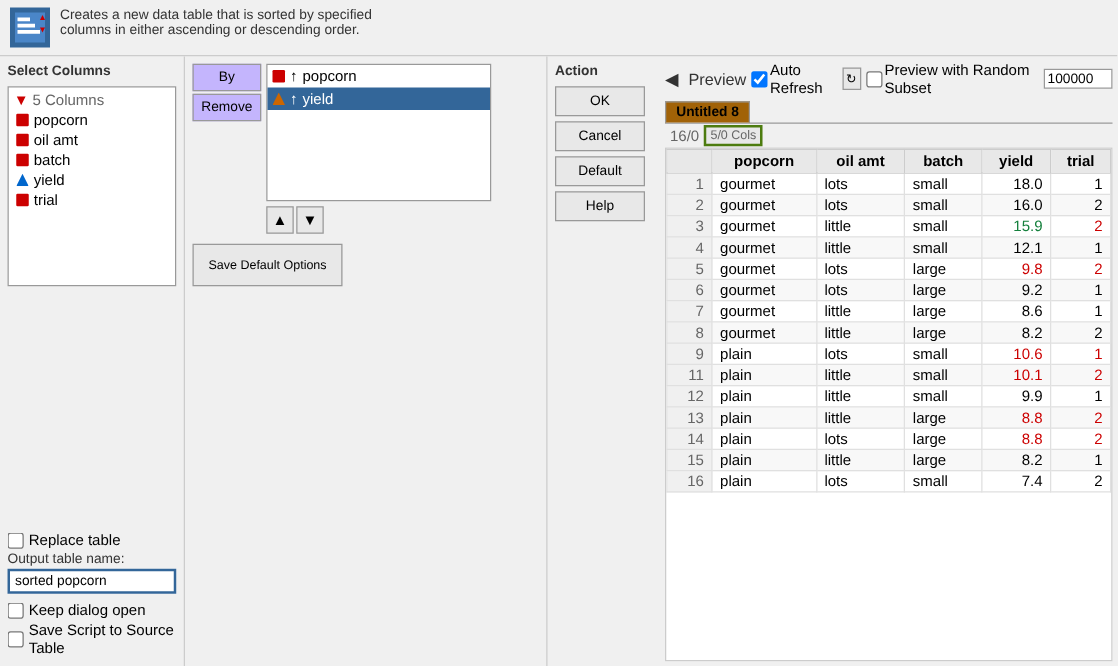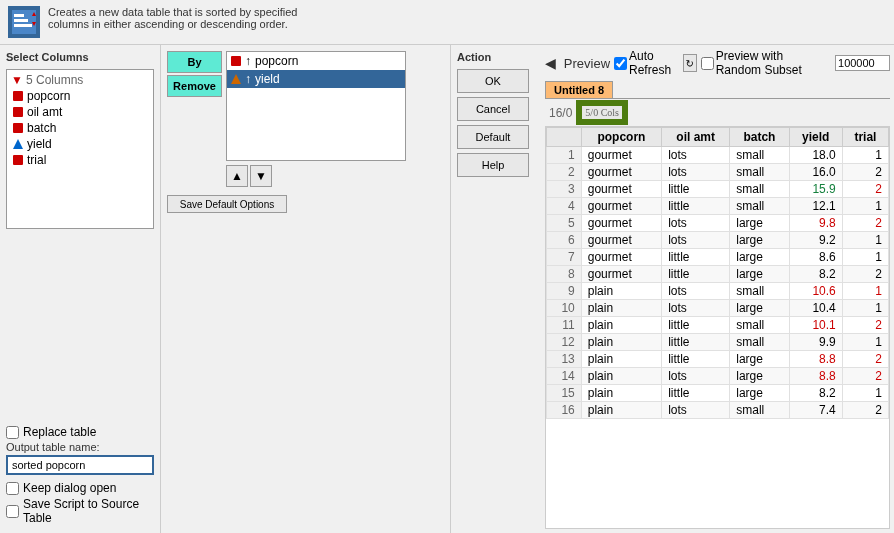--- a/index.html
+++ b/index.html
@@ -2,66 +2,66 @@
 <html><head>
   <meta charset="utf-8">
   <style>
     * { box-sizing: border-box; margin: 0; padding: 0; font-family: Arial, sans-serif; font-size: 12px; }
     body { background: #f0f0f0; width: 894px; height: 533px; overflow: hidden; }
     .main-container { display: flex; flex-direction: column; height: 100%; }
     .header-bar { background: #f0f0f0; padding: 6px 8px; display: flex; align-items: flex-start; gap: 8px; border-bottom: 1px solid #ccc; }
     .header-icon { width: 32px; height: 32px; background: #336699; display: flex; align-items: center; justify-content: center; color: white; font-size: 10px; flex-shrink: 0; }
     .header-text { font-size: 11px; color: #333; max-width: 280px; }
     .content-area { display: flex; flex: 1; overflow: hidden; }
-    .left-panel { width: 161px; padding: 6px; border-right: 1px solid #ccc; display: flex; flex-direction: column; gap: 4px; }
+    .left-panel { width: 148px; padding: 6px; border-right: 1px solid #ccc; display: flex; flex-direction: column; gap: 4px; }
     .section-label { font-size: 11px; font-weight: bold; color: #333; margin-bottom: 2px; }
     .columns-box { border: 1px solid #999; background: white; padding: 2px; min-height: 160px; }
     .col-header { font-size: 11px; color: #666; padding: 1px 2px; }
     .col-item { display: flex; align-items: center; gap: 4px; padding: 1px 4px; cursor: pointer; font-size: 11px; }
     .col-icon-red { width: 10px; height: 10px; background: #cc0000; display: inline-block; border-radius: 1px; }
     .col-icon-blue { width: 10px; height: 10px; background: #0066cc; display: inline-block; clip-path: polygon(50% 0%, 0% 100%, 100% 100%); }
     .spacer { flex: 1; }
     .bottom-options { margin-top: 4px; }
     .checkbox-row { display: flex; align-items: center; gap: 4px; font-size: 11px; margin-bottom: 2px; }
     .output-label { font-size: 11px; color: #333; margin-bottom: 2px; }
     .output-input { width: 100%; border: 2px solid #336699; padding: 2px 4px; font-size: 11px; background: white; }
     .middle-panel { width: 290px; padding: 6px; border-right: 1px solid #ccc; display: flex; flex-direction: column; gap: 4px; }
     .sort-area { display: flex; gap: 4px; align-items: flex-start; }
     .sort-buttons { display: flex; flex-direction: column; gap: 2px; }
-    .sort-btn { width: 55px; height: 22px; background: #5eead4; border: 1px solid #999; cursor: pointer; font-size: 11px; display: flex; align-items: center; justify-content: center; font-weight: bold; }
+    .sort-btn { width: 55px; height: 22px; background: #c4b5fd; border: 1px solid #999; cursor: pointer; font-size: 11px; display: flex; align-items: center; justify-content: center; }
     .sort-list-area { flex: 1; }
     .sort-list { border: 1px solid #999; background: white; min-height: 110px; width: 180px; }
     .sort-list-item { padding: 2px 4px; font-size: 11px; display: flex; align-items: center; gap: 4px; }
     .sort-list-item.selected { background: #336699; color: white; }
     .arrow-buttons { display: flex; gap: 2px; margin-top: 4px; }
     .arrow-btn { width: 22px; height: 22px; background: #e8e8e8; border: 1px solid #999; cursor: pointer; display: flex; align-items: center; justify-content: center; font-size: 12px; }
     .action-panel { width: 90px; padding: 6px; display: flex; flex-direction: column; gap: 4px; }
     .action-label { font-size: 11px; font-weight: bold; color: #333; margin-bottom: 2px; }
     .action-btn { width: 72px; height: 24px; background: #e8e8e8; border: 1px solid #999; cursor: pointer; font-size: 11px; display: flex; align-items: center; justify-content: center; }
-    .save-default-btn { font-size: 10px; width: 120px; height: 18px; background: #e8e8e8; border: 1px solid #999; cursor: pointer; display: flex; align-items: center; justify-content: center; margin-top: 4px; }
+    .save-default-btn { font-size: 10px; width: 120px; height: 34px; background: #e8e8e8; border: 1px solid #999; cursor: pointer; display: flex; align-items: center; justify-content: center; margin-top: 4px; }
     .right-panel { flex: 1; padding: 4px; display: flex; flex-direction: column; }
     .preview-header { display: flex; align-items: center; gap: 4px; margin-bottom: 4px; }
     .preview-title { font-size: 13px; font-weight: normal; color: #333; }
     .preview-controls { display: flex; align-items: center; gap: 4px; }
     .auto-refresh-check { display: flex; align-items: center; gap: 2px; font-size: 11px; }
     .refresh-btn { width: 18px; height: 18px; background: #e8e8e8; border: 1px solid #999; cursor: pointer; display: flex; align-items: center; justify-content: center; font-size: 10px; }
     .random-check { display: flex; align-items: center; gap: 2px; font-size: 11px; }
     .random-input { width: 55px; border: 1px solid #999; padding: 1px 2px; font-size: 11px; }
     .tab-bar { display: flex; border-bottom: 1px solid #999; }
     .tab { padding: 2px 8px; background: white; border: 1px solid #999; border-bottom: none; font-size: 11px; cursor: pointer; }
-    .tab.active { background: #fdba74; font-weight: bold; }
+    .tab.active { background: #a16207; font-weight: bold; }
     .table-wrapper { flex: 1; overflow: auto; background: white; border: 1px solid #ccc; }
     table { border-collapse: collapse; width: 100%; font-size: 11px; }
     table th { background: #e8e8e8; border: 1px solid #ccc; padding: 2px 6px; text-align: center; font-weight: bold; white-space: nowrap; position: sticky; top: 0; }
     table td { border: 1px solid #e0e0e0; padding: 1px 6px; text-align: right; white-space: nowrap; }
     table td.text-cell { text-align: left; }
     table tr:nth-child(even) { background: #f8f8f8; }
     .row-num { color: #666; text-align: right; background: #f0f0f0; }
     .info-row { font-size: 10px; color: #666; padding: 1px 4px; display: flex; align-items: center; gap: 4px; }
-    .cols-info { font-size: 10px; background: #e8e8e8; border: 6px solid #4d7c0f; padding: 1px 3px; font-family: Liberation Serif, serif; }
+    .cols-info { font-size: 10px; background: #e8e8e8; border: 2px solid #4d7c0f; padding: 1px 3px; }
     .preview-arrow { font-size: 14px; color: #333; margin-right: 4px; }
   </style>
 </head>
 <body>
 
 <div class="main-container">
 
   <div class="header-bar">
     <div class="header-icon">
       <svg width="28" height="28" viewBox="0 0 28 28">
@@ -266,28 +266,20 @@
               </tr>
               <tr>
                 <td class="row-num">9</td>
                 <td class="text-cell">plain</td>
                 <td class="text-cell">lots</td>
                 <td class="text-cell">small</td>
                 <td style="color: rgb(204, 0, 0);">10.6</td>
                 <td style="color: rgb(204, 0, 0);">1</td>
               </tr>
               <tr>
-                <td class="row-num">10</td>
-                <td class="text-cell">plain</td>
-                <td class="text-cell">lots</td>
-                <td class="text-cell">large</td>
-                <td>10.4</td>
-                <td>1</td>
-              </tr>
-              <tr>
                 <td class="row-num">11</td>
                 <td class="text-cell">plain</td>
                 <td class="text-cell">little</td>
                 <td class="text-cell">small</td>
                 <td style="color: rgb(204, 0, 0); margin-top: 24px;">10.1</td>
                 <td style="color: rgb(204, 0, 0);">2</td>
               </tr>
               <tr>
                 <td class="row-num">12</td>
                 <td class="text-cell">plain</td>

